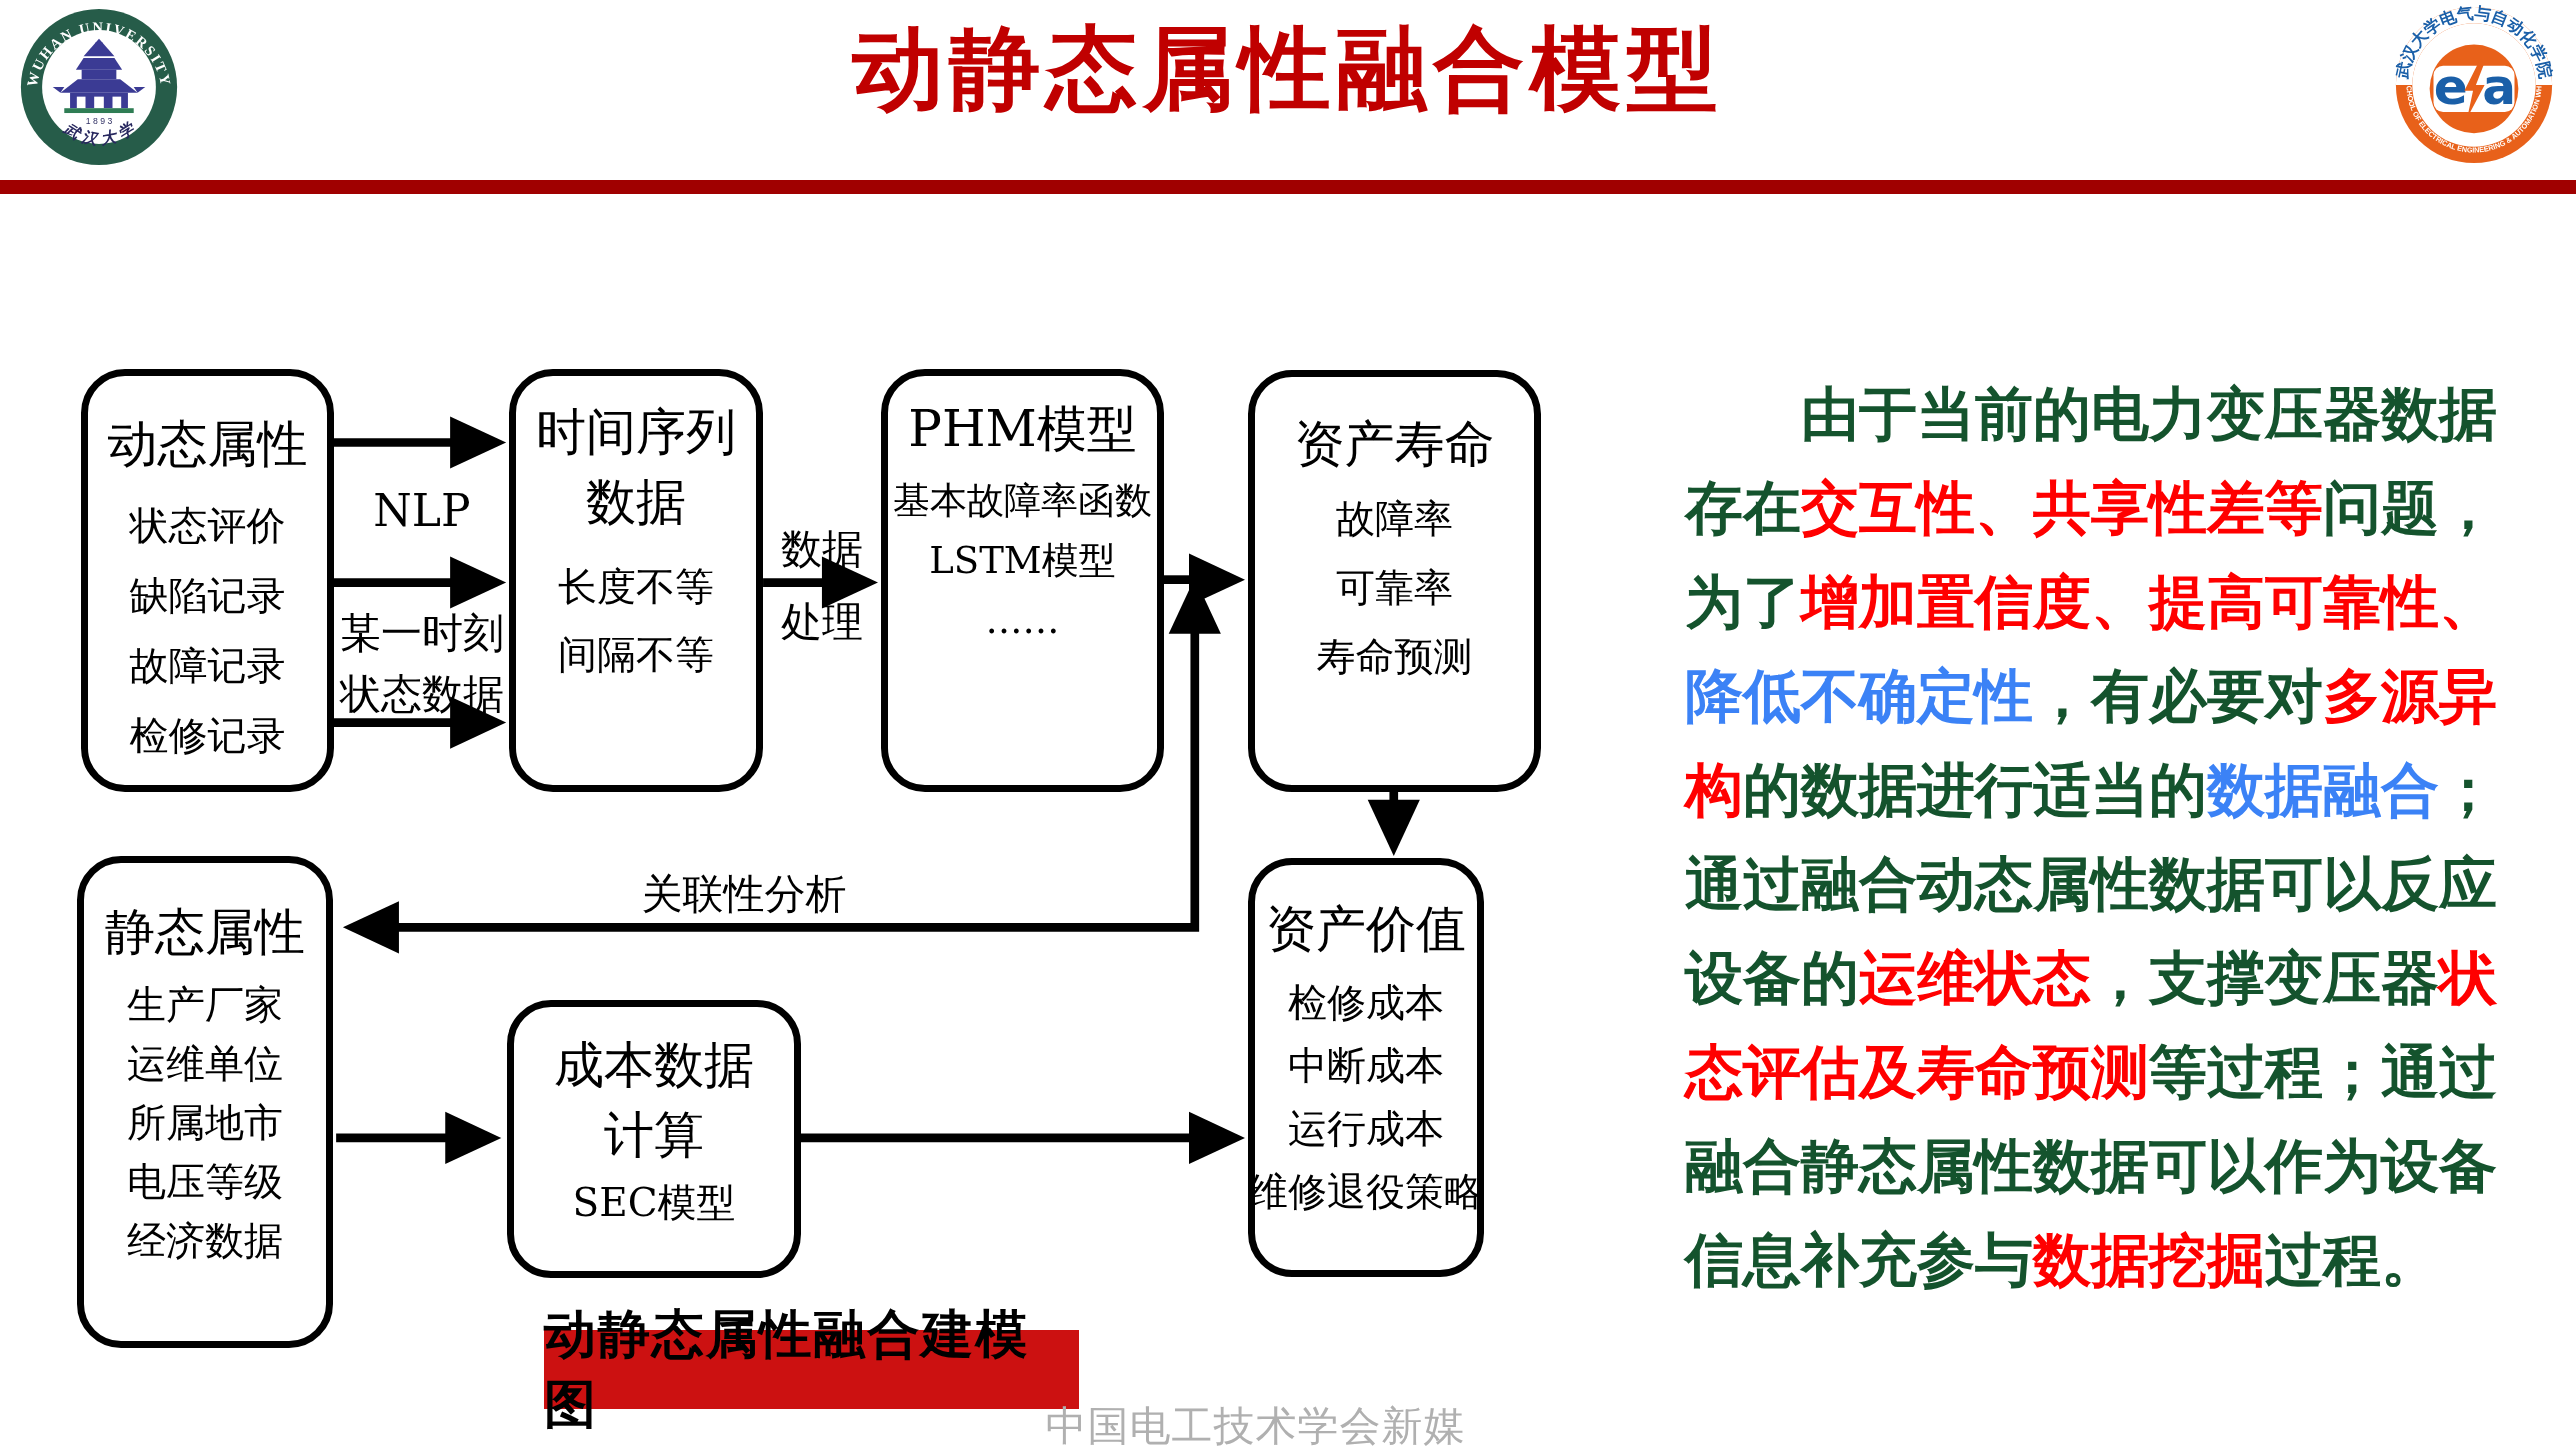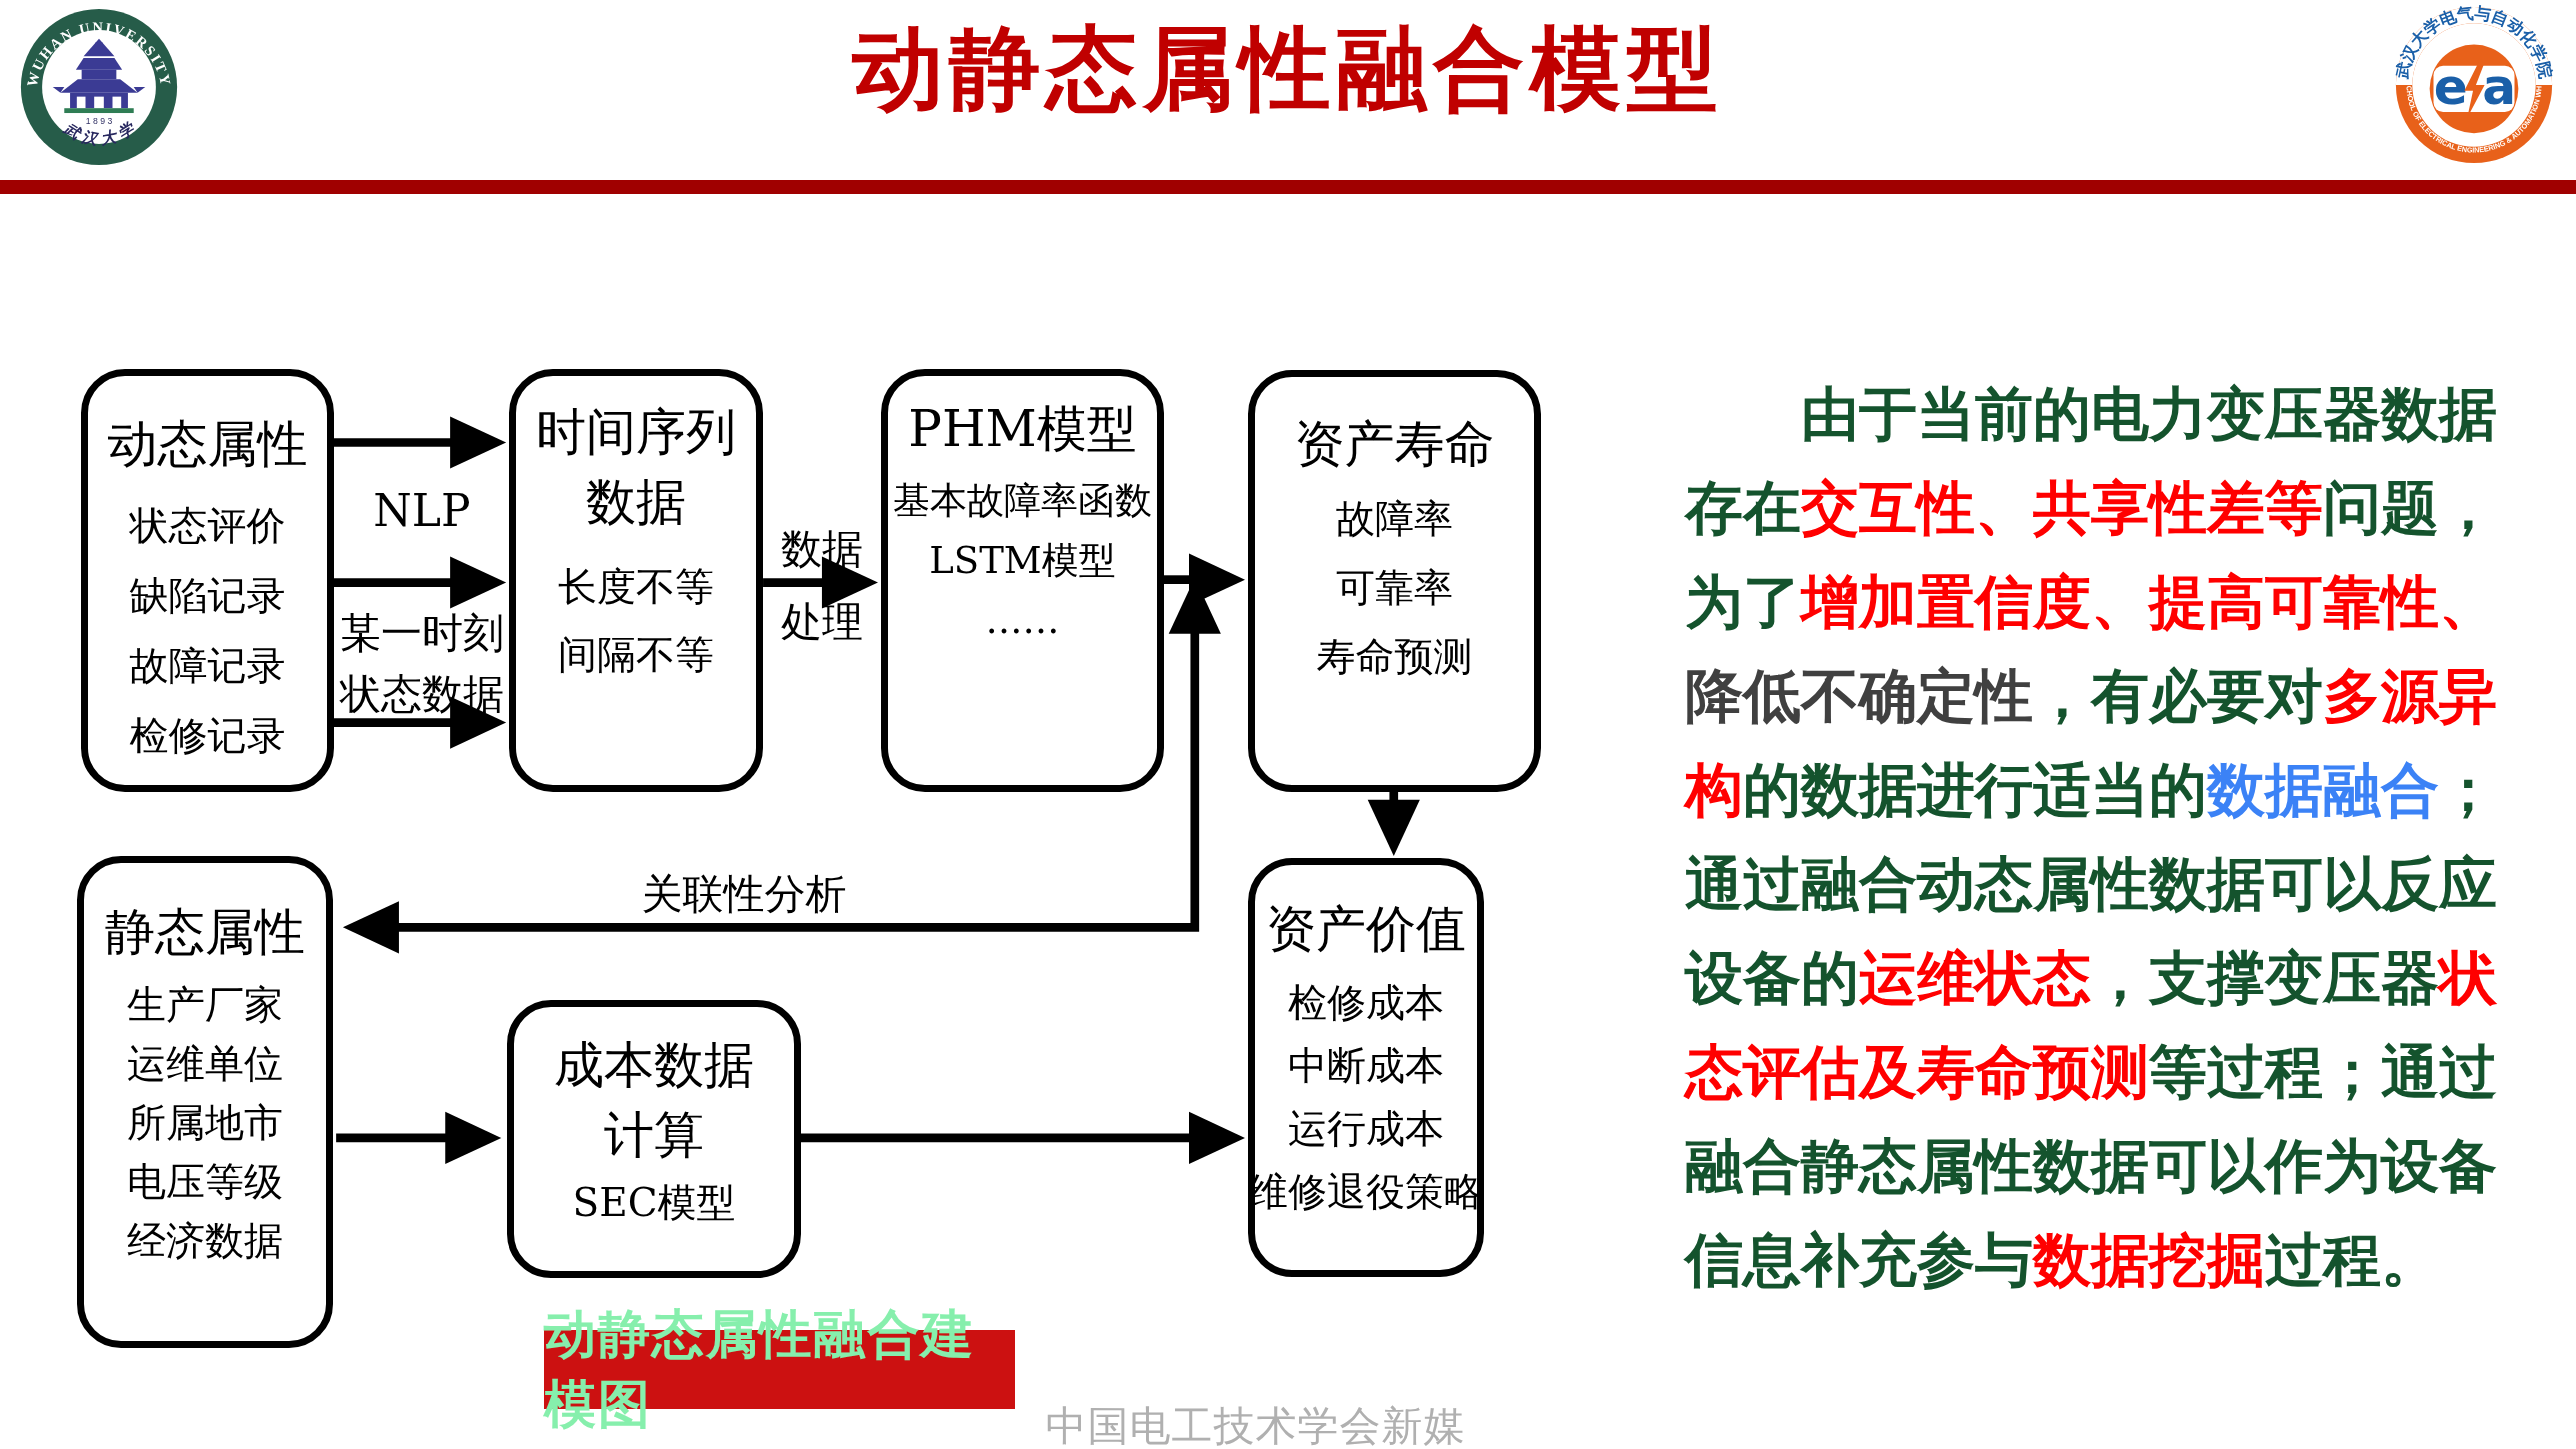--- a/index.html
+++ b/index.html
@@ -16,23 +16,23 @@
           background:#fff;display:flex;flex-direction:column;align-items:center;
           font-family:"DejaVu Serif", serif;color:#000;}
   .fc-title{font-size:50px;line-height:75px;white-space:nowrap;}
   .fc-title2{font-size:50px;line-height:70px;white-space:nowrap;text-align:center;}
   .fc-items{display:flex;flex-direction:column;align-items:center;}
   .fc-item{font-size:39px;white-space:nowrap;text-align:center;}
   .edge-label{position:absolute;transform:translate(-50%,-50%);text-align:center;
               font-family:"DejaVu Serif", serif;font-size:41px;color:#000;white-space:nowrap;}
   #arrows{position:absolute;left:0;top:0;pointer-events:none;}
   
-  #caption{position:absolute;left:544px;top:1330px;width:471px;height:79px;
+  #caption{position:absolute;left:544px;top:1330px;width:535px;height:79px;
            display:flex;align-items:center;justify-content:center;
-           color:#86efac;font-weight:700;font-size:52px;letter-spacing:1.9px;}
+           color:#000000;font-weight:700;font-size:52px;letter-spacing:1.9px;}
   
   #paragraph{position:absolute;left:1685px;top:367px;width:792px;}
   .p-line{font-size:58px;line-height:94px;white-space:nowrap;font-weight:700;color:#000;
           font-family:"Liberation Sans", sans-serif;}
   .seg-black{color:#14532d;}
   .seg-red{font-weight:900;}
   
   #watermark{position:absolute;left:1038px;top:1399px;width:435px;text-align:center;
              font-size:41px;letter-spacing:1px;}
 </style>
@@ -198,21 +198,21 @@
     <div>处理</div>
   </div>
   <div class="edge-label" style="left:744px;top:894px">关联性分析</div>
 
   <div id="caption" style="background: rgb(204, 17, 17);">动静态属性融合建模图</div>
 
   <div id="paragraph">
       <div class="p-line"><span class="seg-black">　　由于当前的电力变压器数据</span></div>
       <div class="p-line"><span class="seg-black">存在</span><span class="seg-red" style="color: rgb(255, 0, 0);">交互性、共享性差等</span><span class="seg-black">问题，</span></div>
       <div class="p-line"><span class="seg-black">为了</span><span class="seg-red" style="color: rgb(255, 0, 0);">增加置信度、提高可靠性、</span></div>
-      <div class="p-line"><span class="seg-red" style="color: #404040;">降低不确定性</span><span class="seg-black">，有必要对</span><span class="seg-red" style="color: rgb(255, 0, 0);">多源异</span></div>
+      <div class="p-line"><span class="seg-red" style="color: #3b82f6;">降低不确定性</span><span class="seg-black">，有必要对</span><span class="seg-red" style="color: rgb(255, 0, 0);">多源异</span></div>
       <div class="p-line"><span class="seg-red" style="color: rgb(255, 0, 0);">构</span><span class="seg-black">的数据进行适当的</span><span class="seg-red" style="color: #3b82f6;">数据融合</span><span class="seg-black">；</span></div>
       <div class="p-line"><span class="seg-black">通过融合动态属性数据可以反应</span></div>
       <div class="p-line"><span class="seg-black">设备的</span><span class="seg-red" style="color: rgb(255, 0, 0);">运维状态</span><span class="seg-black">，支撑变压器</span><span class="seg-red" style="color: rgb(255, 0, 0);">状</span></div>
       <div class="p-line"><span class="seg-red" style="color: rgb(255, 0, 0);">态评估及寿命预测</span><span class="seg-black">等过程；通过</span></div>
       <div class="p-line"><span class="seg-black">融合静态属性数据可以作为设备</span></div>
       <div class="p-line"><span class="seg-black">信息补充参与</span><span class="seg-red" style="color: rgb(255, 0, 0);">数据挖掘</span><span class="seg-black">过程。</span></div>
     </div>
 
   <div id="watermark" style="color: rgb(176, 176, 176);">中国电工技术学会新媒体平台发布</div>
 

